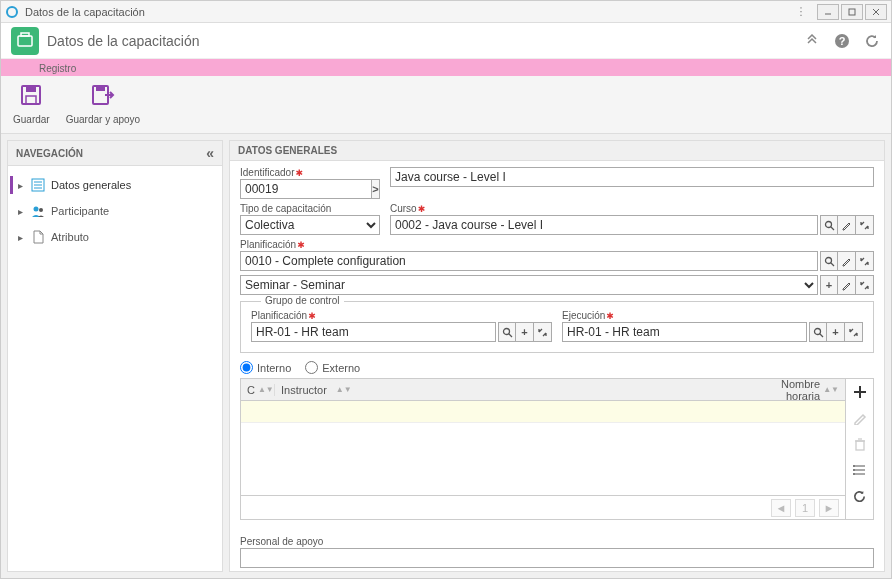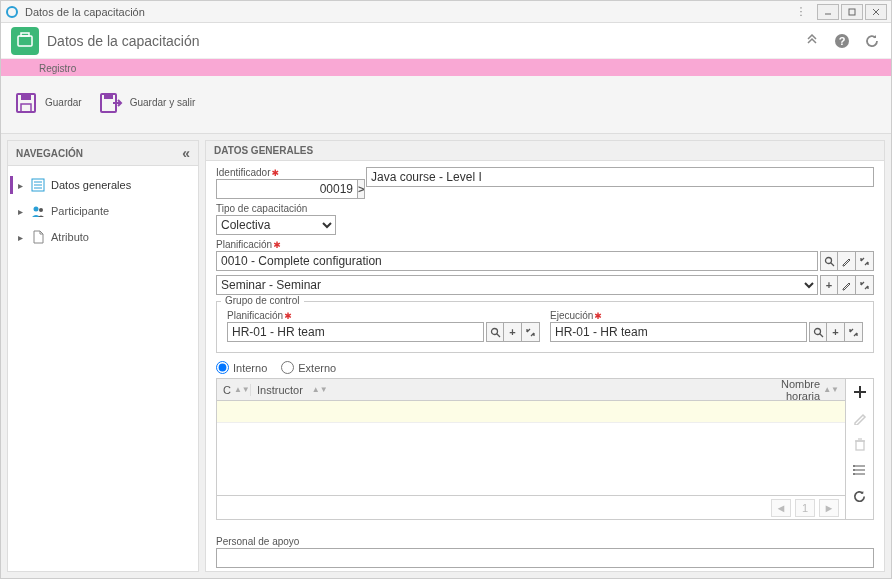--- a/index.html
+++ b/index.html
@@ -12,25 +12,25 @@
 .titlebar-btn { width: 22px; height: 16px; border: 1px solid #bbb; background: #f0f0f0; display: flex; align-items: center; justify-content: center; font-size: 10px; color: #666; cursor: pointer; }
 .titlebar-dots { width: 16px; text-align: center; color: #888; margin-right: 8px; cursor: pointer; }
 .header { background: #fff; height: 36px; display: flex; align-items: center; padding: 4px 10px; border-bottom: 1px solid #eee; }
 .header-icon { width: 28px; height: 28px; background: #3cb878; border-radius: 4px; margin-right: 8px; display: flex; align-items: center; justify-content: center; }
 .header-title { flex: 1; font-size: 14px; color: #666; }
 .header-actions { display: flex; gap: 12px; align-items: center; }
 .header-act { width: 18px; height: 18px; color: #888; cursor: pointer; display: flex; align-items: center; justify-content: center; }
 .ribbon-tab-row { background: #f9a8d4; padding: 2px 0 0 30px; font-size: 10px; color: #666; }
 .ribbon-tab { display: inline-block; padding: 2px 8px; }
 .ribbon { background: #f5f5f5; border-bottom: 1px solid #ddd; padding: 4px 8px 8px 8px; display: flex; gap: 8px; height: 58px; }
-.ribbon-btn { display: flex; flex-direction: row; align-items: center; gap: 6px; padding: 2px 4px; cursor: pointer; }
+.ribbon-btn { display: flex; flex-direction: column; align-items: center; gap: 6px; padding: 2px 4px; cursor: pointer; }
 .ribbon-icon { width: 26px; height: 26px; display: flex; align-items: center; justify-content: center; }
 .ribbon-label { font-size: 10px; color: #555; }
 .main { flex: 1; display: flex; background: #f0f0f0; padding: 6px; gap: 6px; overflow: hidden; }
-.nav-panel { width: 192px; background: #fff; border: 1px solid #ddd; display: flex; flex-direction: column; }
+.nav-panel { width: 216px; background: #fff; border: 1px solid #ddd; display: flex; flex-direction: column; }
 .panel-header { background: #f0f0f0; border-bottom: 1px solid #ddd; padding: 4px 8px; font-size: 10px; font-weight: bold; color: #666; display: flex; justify-content: space-between; align-items: center; }
 .collapse-icon { cursor: pointer; font-size: 14px; color: #666; }
 .nav-items { padding: 6px 0; }
 .nav-item { display: flex; align-items: center; padding: 6px 10px; gap: 6px; cursor: pointer; color: #555; position: relative; }
 .nav-item.active { color: #333; }
 .nav-item.active::before { content: ""; position: absolute; left: 2px; top: 4px; bottom: 4px; width: 3px; background: #8e44ad; }
 .nav-bullet { color: #666; font-size: 10px; margin-right: 2px;}
 .nav-ico { width: 14px; height: 14px; display: flex; align-items: center; justify-content: center; }
 .content-panel { flex: 1; background: #fff; border: 1px solid #ddd; overflow: auto; }
 .section-header { background: #f0f0f0; border-bottom: 1px solid #ddd; padding: 4px 8px; font-size: 10px; font-weight: bold; color: #666; }
@@ -38,21 +38,21 @@
 .row { display: flex; gap: 10px; margin-bottom: 4px; }
 .field { display: flex; flex-direction: column; }
 .field-label { font-size: 10px; color: #555; margin-bottom: 1px; }
 .req { color: #d33; font-size: 9px; margin-left: 1px; }
 .input-wrap { display: flex; }
 .input { border: 1px solid #aaa; height: 20px; padding: 1px 4px; font-size: 12px; background: #fff; color: #333; }
 .select { border: 1px solid #aaa; height: 20px; font-size: 12px; background: #fff; color: #333; }
 .icon-btn { width: 18px; height: 20px; border: 1px solid #aaa; border-left: none; background: #f5f5f5; display: flex; align-items: center; justify-content: center; cursor: pointer; font-size: 11px; color: #555; }
 .icon-btn.first { border-left: 1px solid #aaa; margin-left: 2px;}
 .fieldset { border: 1px solid #ccc; padding: 8px 10px 6px 10px; margin-top: 6px; position: relative; }
-.fieldset-legend { position: absolute; top: -7px; left: 4px; background: #fff; padding: 0 4px; font-size: 10px; color: #555; }
+.fieldset-legend { position: absolute; top: -7px; left: 20px; background: #fff; padding: 0 4px; font-size: 10px; color: #555; }
 .radio-row { display: flex; gap: 14px; align-items: center; margin: 8px 0 4px 0; }
 .radio-opt { display: flex; align-items: center; gap: 4px; font-size: 11px; color: #555;}
 .table-wrap { border: 1px solid #ccc; margin-top: 2px; display: flex; }
 .table-main { flex: 1; display: flex; flex-direction: column; }
 .table-head { background: #f0f0f0; border-bottom: 1px solid #ccc; display: flex; height: 22px; align-items: center; }
 .th { padding: 0 6px; font-size: 11px; color: #555; display: flex; align-items: center; gap: 3px; }
 .th-sort { color: #aaa; font-size: 8px; }
 .th.c { width: 34px; border-right: 1px solid #ddd;}
 .th.instr { flex: 1; gap: 9px; }
 .th.carga { width: 106px; text-align: right; justify-content: flex-end;}
@@ -144,21 +144,21 @@
       <span class="ribbon-label">Guardar</span>
     </div>
     <div class="ribbon-btn">
       <div class="ribbon-icon">
         <svg width="26" height="26" viewBox="0 0 26 26">
             <rect x="3" y="4" width="15" height="18" rx="1" fill="none" stroke="#8e44ad" stroke-width="2"></rect>
             <rect x="6" y="4" width="9" height="5" fill="#8e44ad"></rect>
             <path d="M15 13 L23 13 M20 10 L23 13 L20 16" fill="none" stroke="#8e44ad" stroke-width="2"></path>
           </svg>
       </div>
-      <span class="ribbon-label">Guardar y salir</span>
+      <span class="ribbon-label">Guardar y apoyo</span>
     </div>
   </div>
 
   <div class="main">
 
     <div class="nav-panel">
       <div class="panel-header">
         <span>NAVEGACIÓN</span>
         <span class="collapse-icon">«</span>
       </div>
@@ -201,35 +201,57 @@
     </div>
 
     <div class="content-panel">
       <div class="section-header">DATOS GENERALES</div>
       <div class="form">
 
         <div class="row">
           <div class="field" style="width:140px">
             <span class="field-label"><span>Identificador</span><span class="req">✱</span></span>
             <div class="input-wrap">
-              <input class="input" style="width: 142px; text-align: right;" value="00019">
+              <input class="input" style="width: 132px;" value="00019">
               <div class="icon-btn">
                   <b>&gt;</b>
                 </div>
             </div>
           </div>
           <div class="field" style="flex:1">
             <input class="input" style="width: 100%;" value="Java course - Level I">
           </div>
         </div>
 
         <div class="row">
           <div class="field" style="width:140px">
             <span class="field-label">Tipo de capacitación</span>
-            <select class="select" style="width:120px"><option>Colectiva</option></select>
+            <select class="select" style="width:140px"><option>Colectiva</option></select>
+          </div>
+          <div class="field" style="flex:1">
+            <span class="field-label"><span>Curso</span><span class="req">✱</span></span>
+            <div class="input-wrap">
+              <input class="input" style="flex: 1 1 0%;" value="0002 - Java course - Level I">
+              <div class="icon-btn first">
+                  <svg width="11" height="11">
+                    <circle cx="4.5" cy="4.5" r="3" fill="none" stroke="#555" stroke-width="1.3"></circle>
+                    <line x1="7" y1="7" x2="10" y2="10" stroke="#555" stroke-width="1.3"></line>
+                  </svg>
+                </div>
+              <div class="icon-btn">
+                  <svg width="11" height="11">
+                    <path d="M2 9 L8 3 L9 4 L3 10 L2 10 Z" fill="none" stroke="#555"></path>
+                  </svg>
+                </div>
+              <div class="icon-btn">
+                  <svg width="11" height="11">
+                    <path d="M2 5 L5 2 M2 2 L2 5 M9 6 L6 9 M9 9 L9 6" fill="none" stroke="#555" stroke-width="1.3"></path>
+                  </svg>
+                </div>
+            </div>
           </div>
         </div>
 
         <div class="row">
           <div class="field" style="flex:1">
             <span class="field-label"><span>Planificación</span><span class="req">✱</span></span>
             <div class="input-wrap">
               <input class="input" style="flex: 1 1 0%;" value="0010 - Complete configuration">
               <div class="icon-btn first">
                   <svg width="11" height="11">

